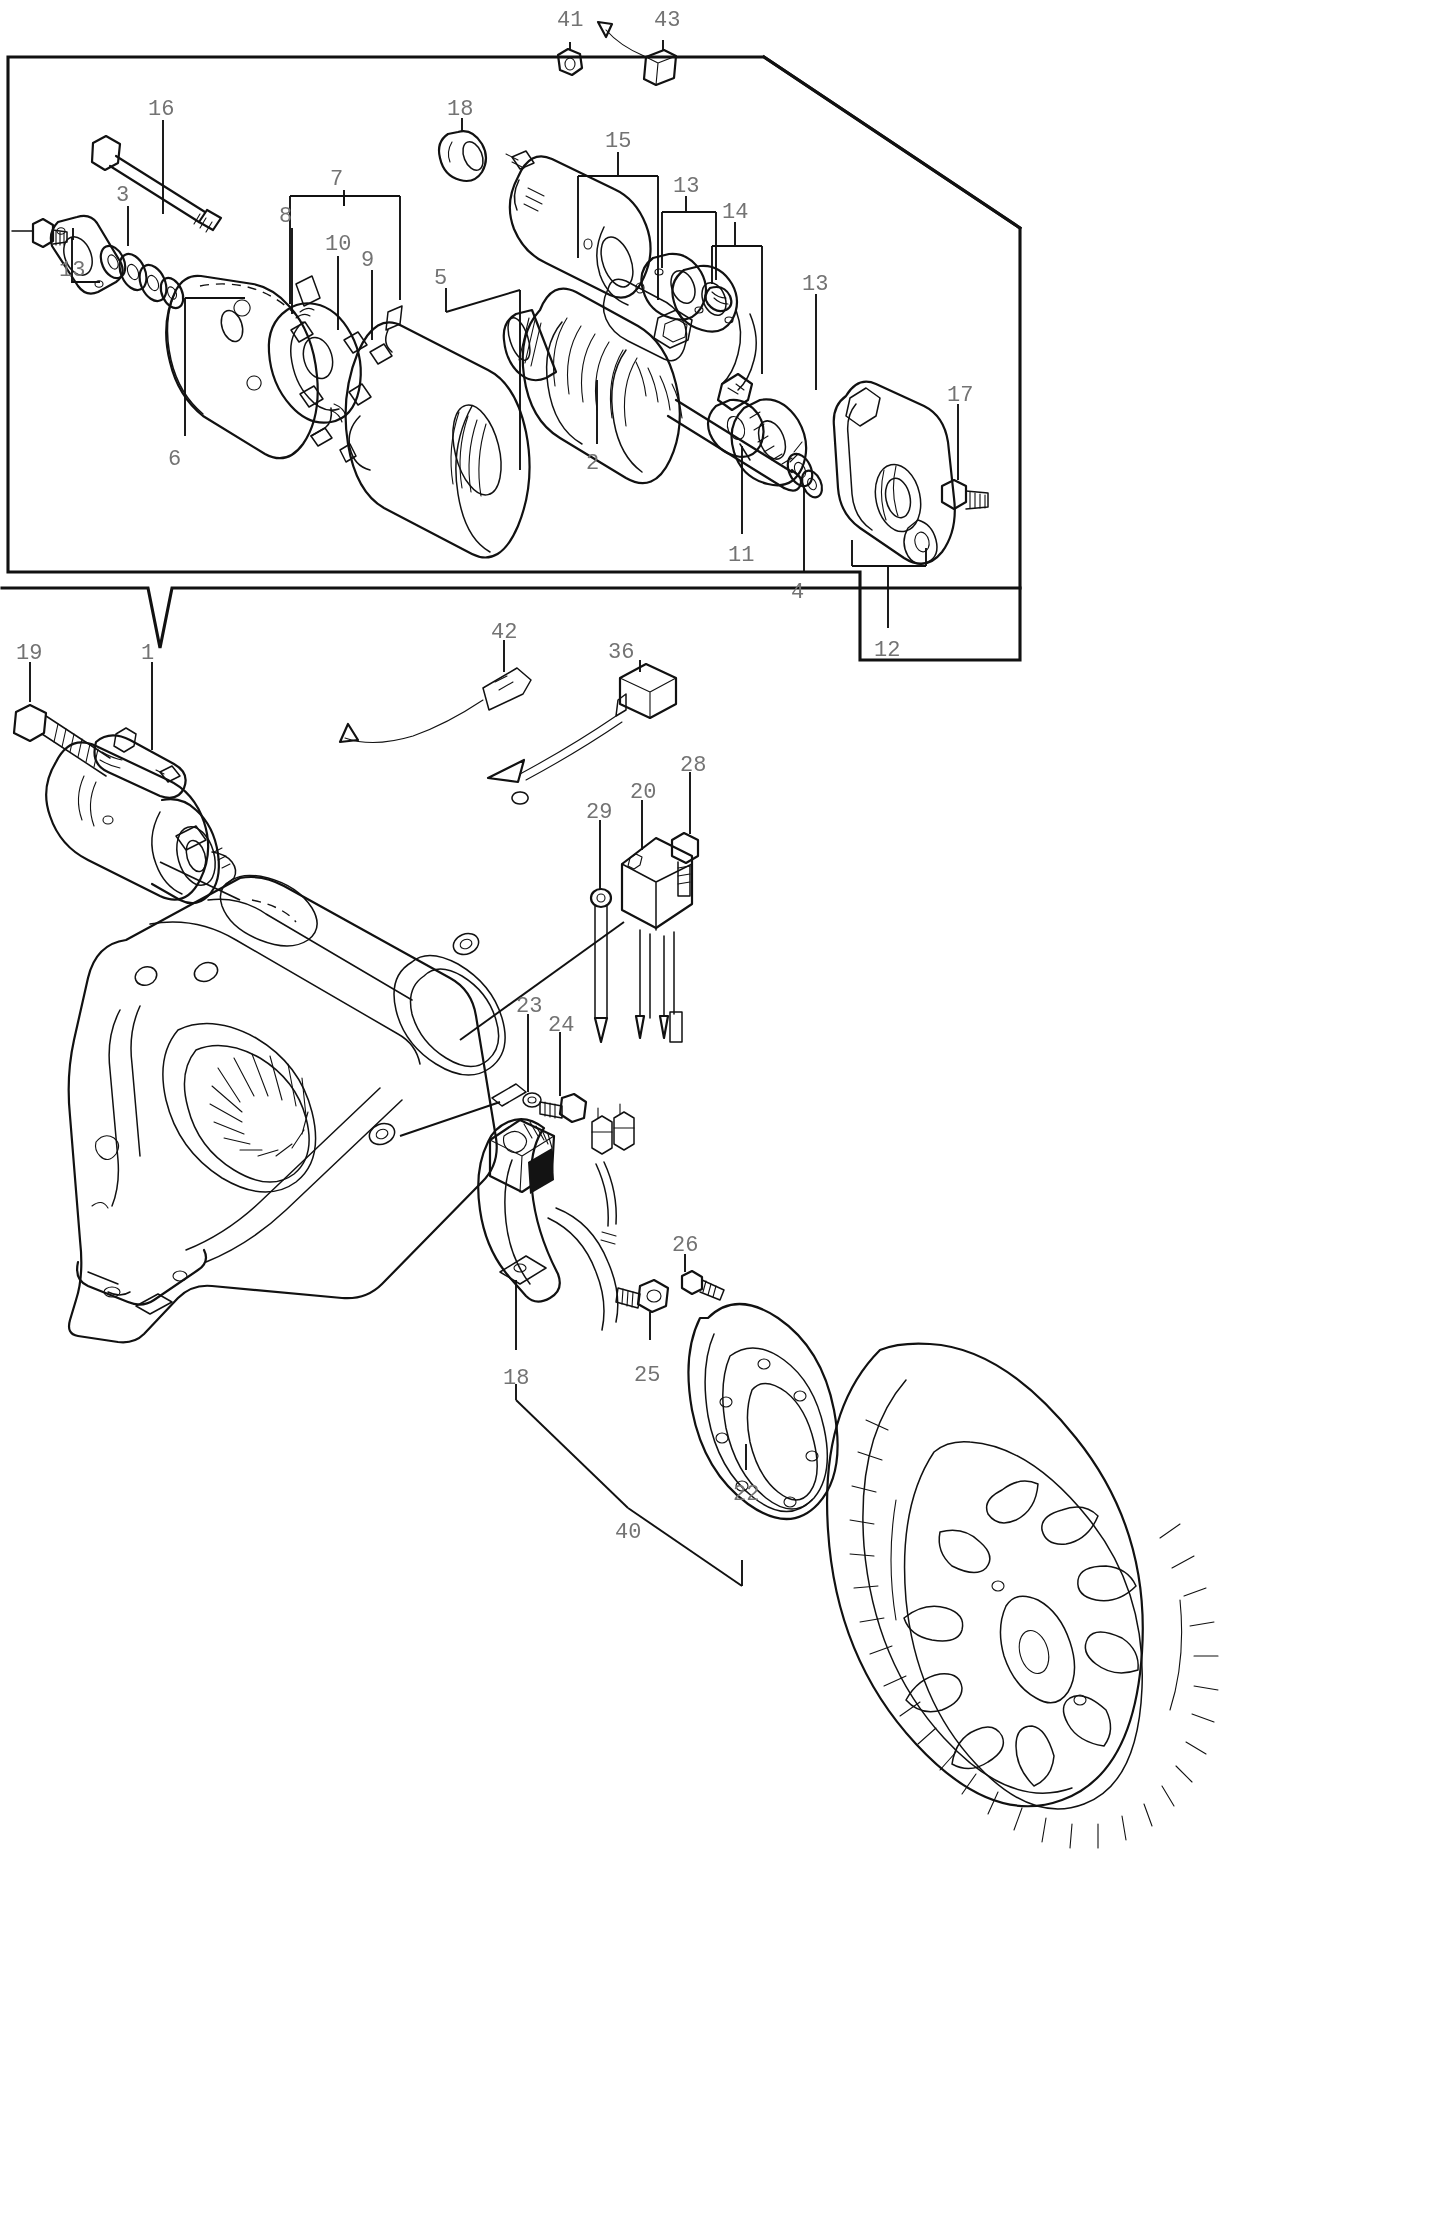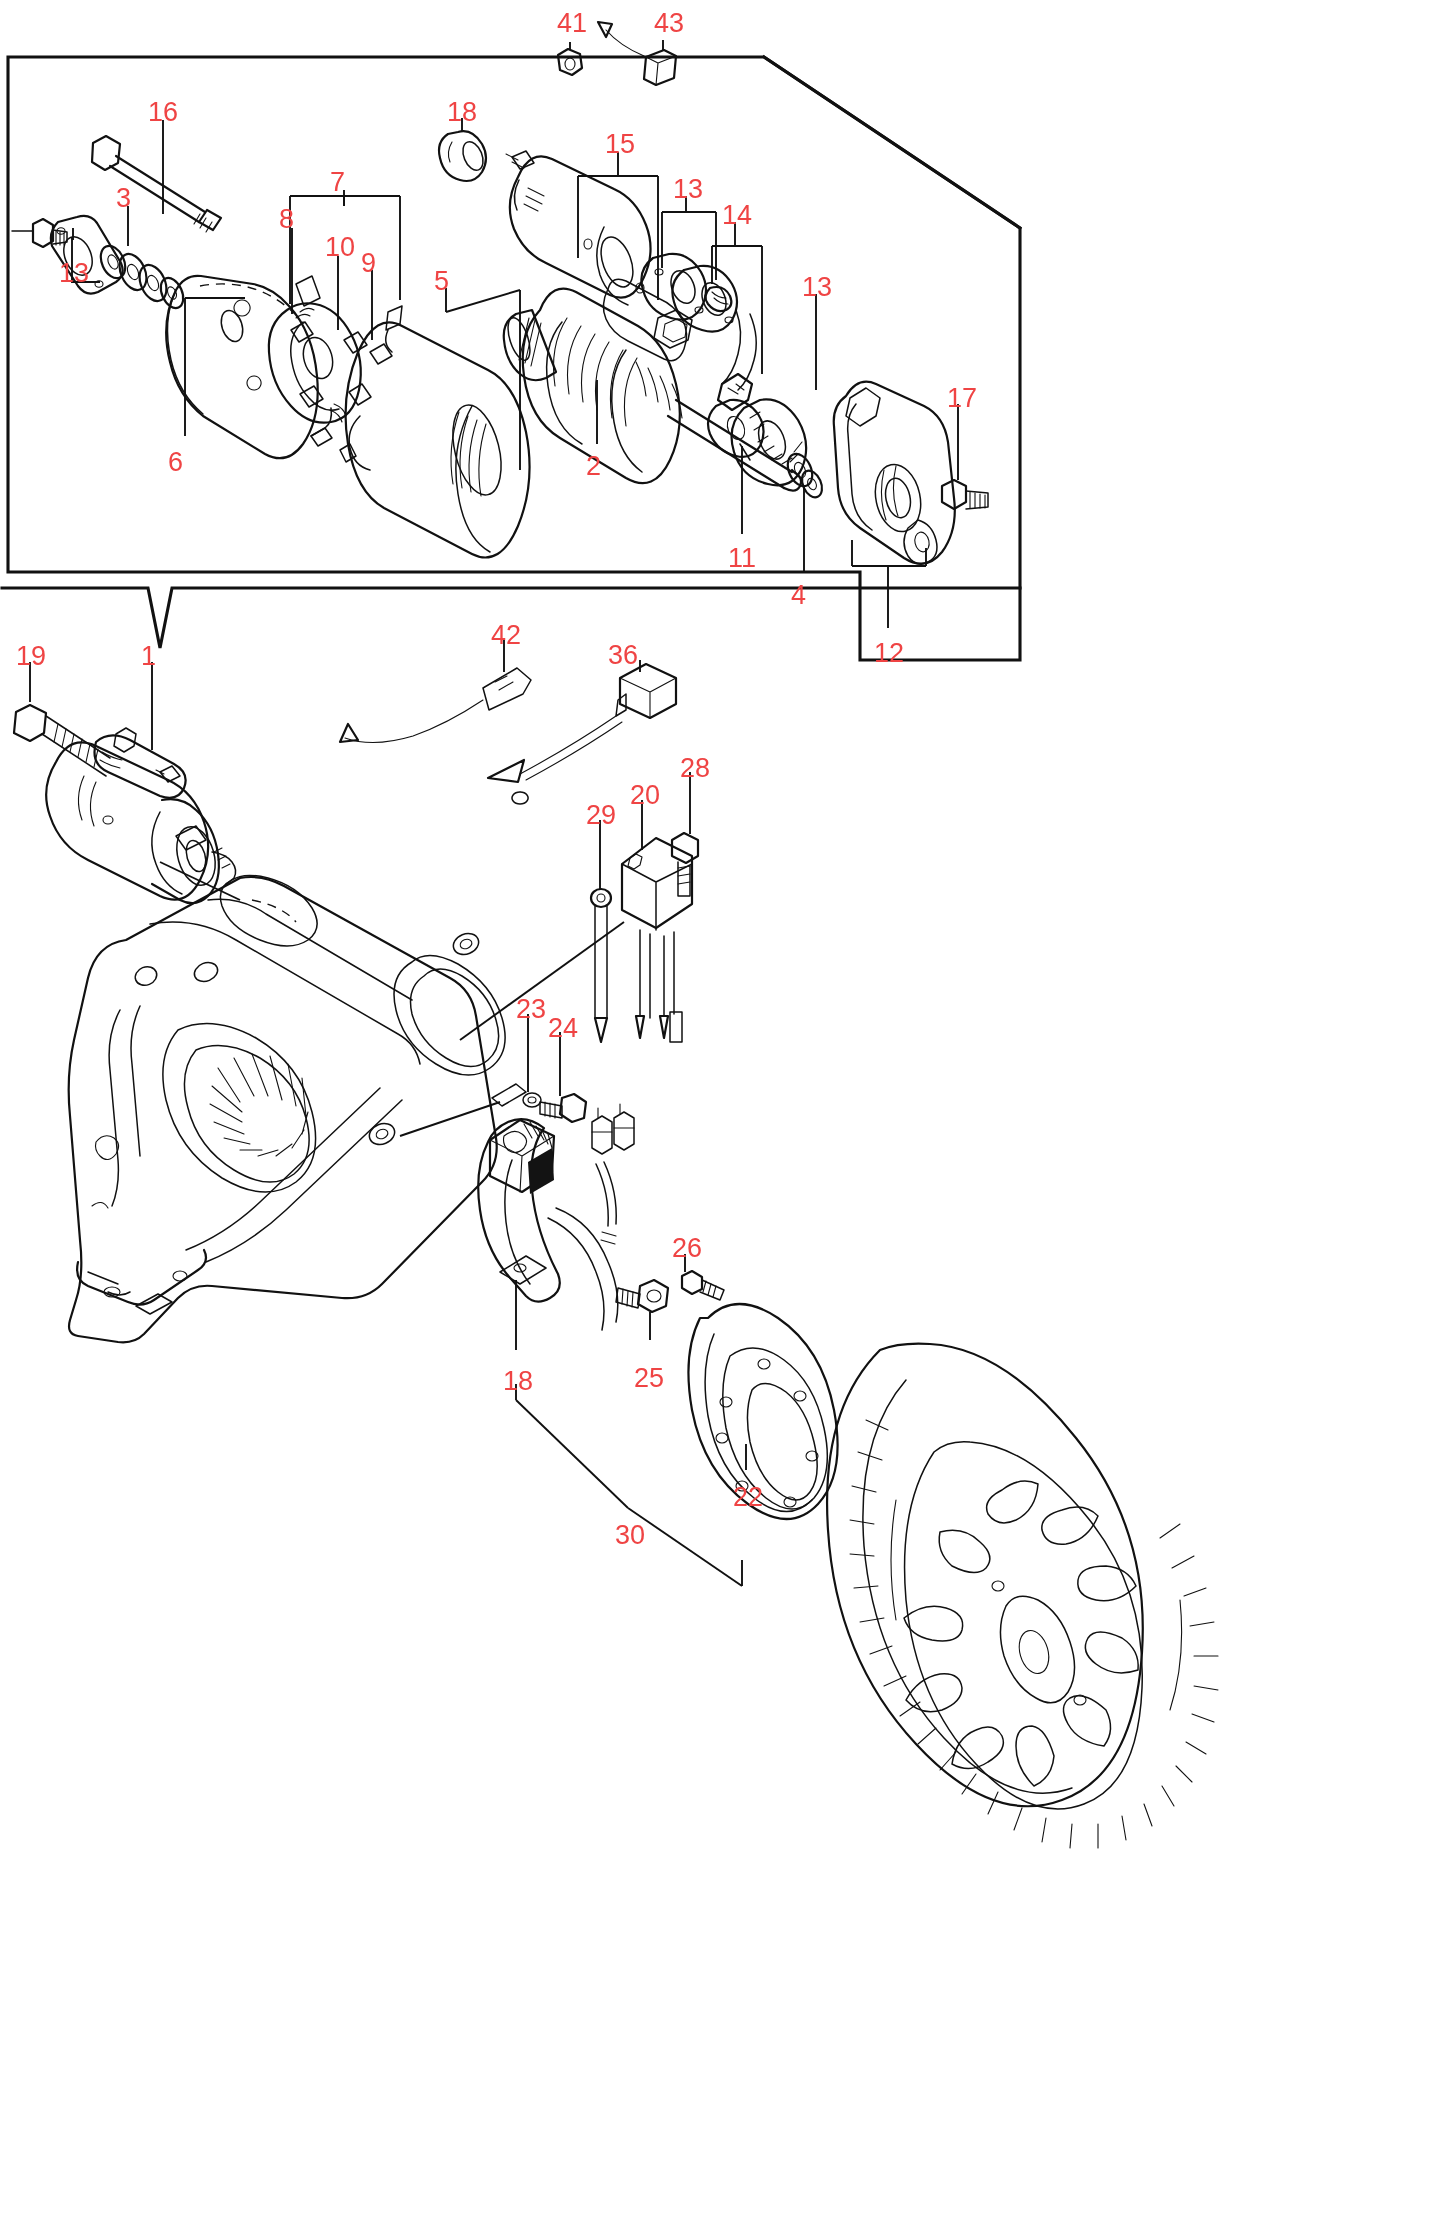--- a/index.html
+++ b/index.html
@@ -6,24 +6,24 @@
   html,body{margin:0;padding:0;background:#ffffff;}
   body{
     font-family:"Liberation Sans", sans-serif;
     width:1445px;height:2222px;
     position:relative;overflow:hidden;
   }
   #sheet{position:absolute;left:0;top:0;width:1445px;height:2222px;background:#fff;}
   svg.layer{position:absolute;left:0;top:0;width:1445px;height:2222px;}
   .callout{
     position:absolute;
-    font-family:Liberation Sans, sans-serif;
-    font-size:27px;
+    font-family:Liberation Mono, monospace;
+    font-size:22px;
     font-weight:400;
-    color:#ef4444;
+    color:#737373;
     letter-spacing:0px;
     line-height:1;
     white-space:nowrap;
     user-select:none;
   }
   
   .ln{stroke:#111;fill:none;stroke-width:2.2;stroke-linecap:round;stroke-linejoin:round;}
   .ln-thin{stroke:#111;fill:none;stroke-width:1.5;stroke-linecap:round;stroke-linejoin:round;}
   .ln-hair{stroke:#111;fill:none;stroke-width:1.1;stroke-linecap:round;stroke-linejoin:round;}
   .ln-thick{stroke:#111;fill:none;stroke-width:3.1;stroke-linecap:square;stroke-linejoin:miter;}
@@ -579,16 +579,16 @@
       <div class="callout" style="left: 608px; top: 642px;">36</div>
       <div class="callout" style="left: 680px; top: 755px;">28</div>
       <div class="callout" style="left: 630px; top: 782px;">20</div>
       <div class="callout" style="left: 586px; top: 802px;">29</div>
       <div class="callout" style="left: 516px; top: 996px;">23</div>
       <div class="callout" style="left: 548px; top: 1015px;">24</div>
       <div class="callout" style="left: 672px; top: 1235px;">26</div>
       <div class="callout" style="left: 634px; top: 1357px; margin-top: 8px;">25</div>
       <div class="callout" style="left: 503px; top: 1368px;">18</div>
       <div class="callout" style="left: 733px; top: 1484px;">22</div>
-      <div class="callout" style="left: 615px; top: 1522px;">30</div>
+      <div class="callout" style="left: 615px; top: 1522px;">40</div>
     </div>
 
 </div>
 
 </body></html>

